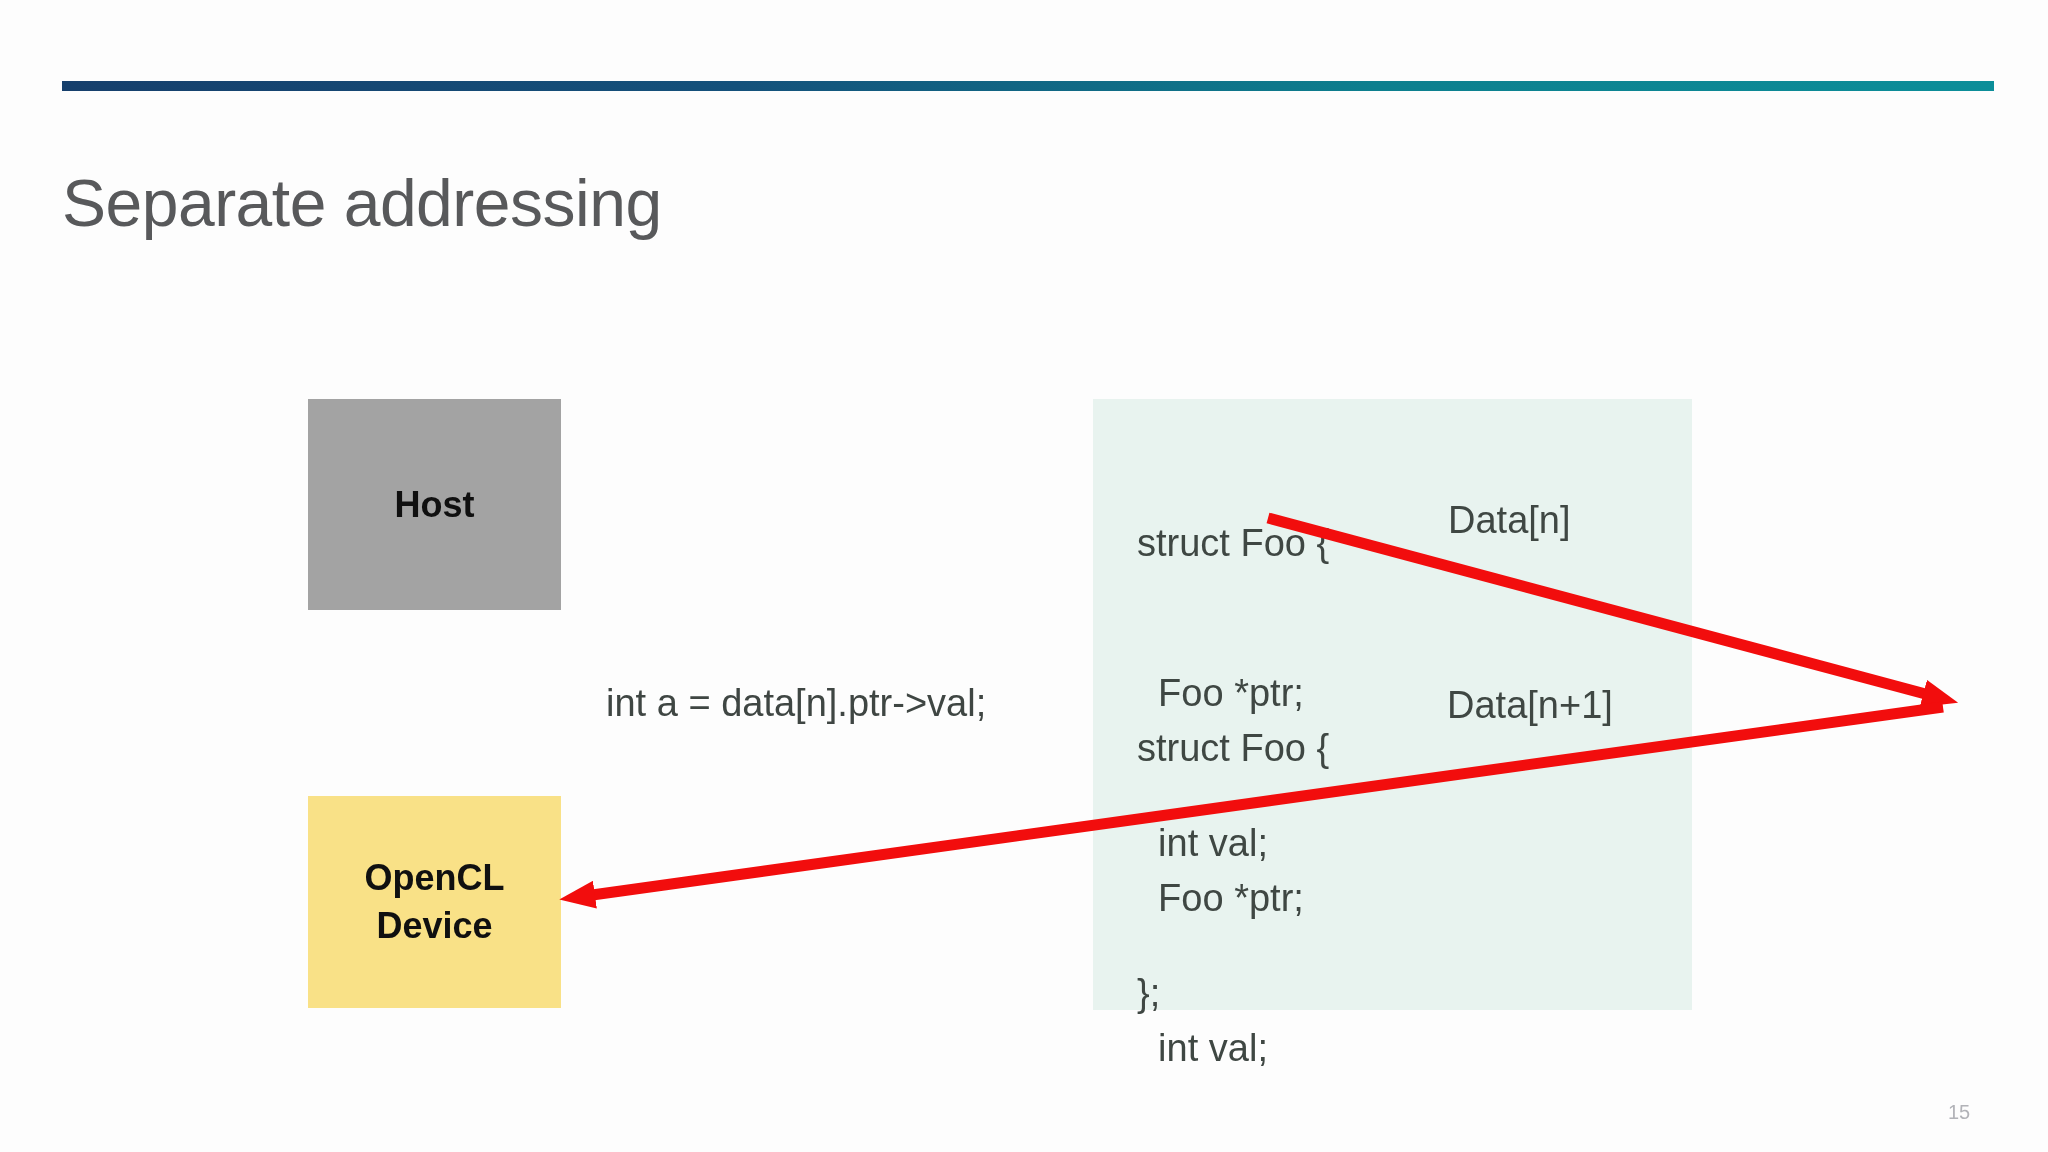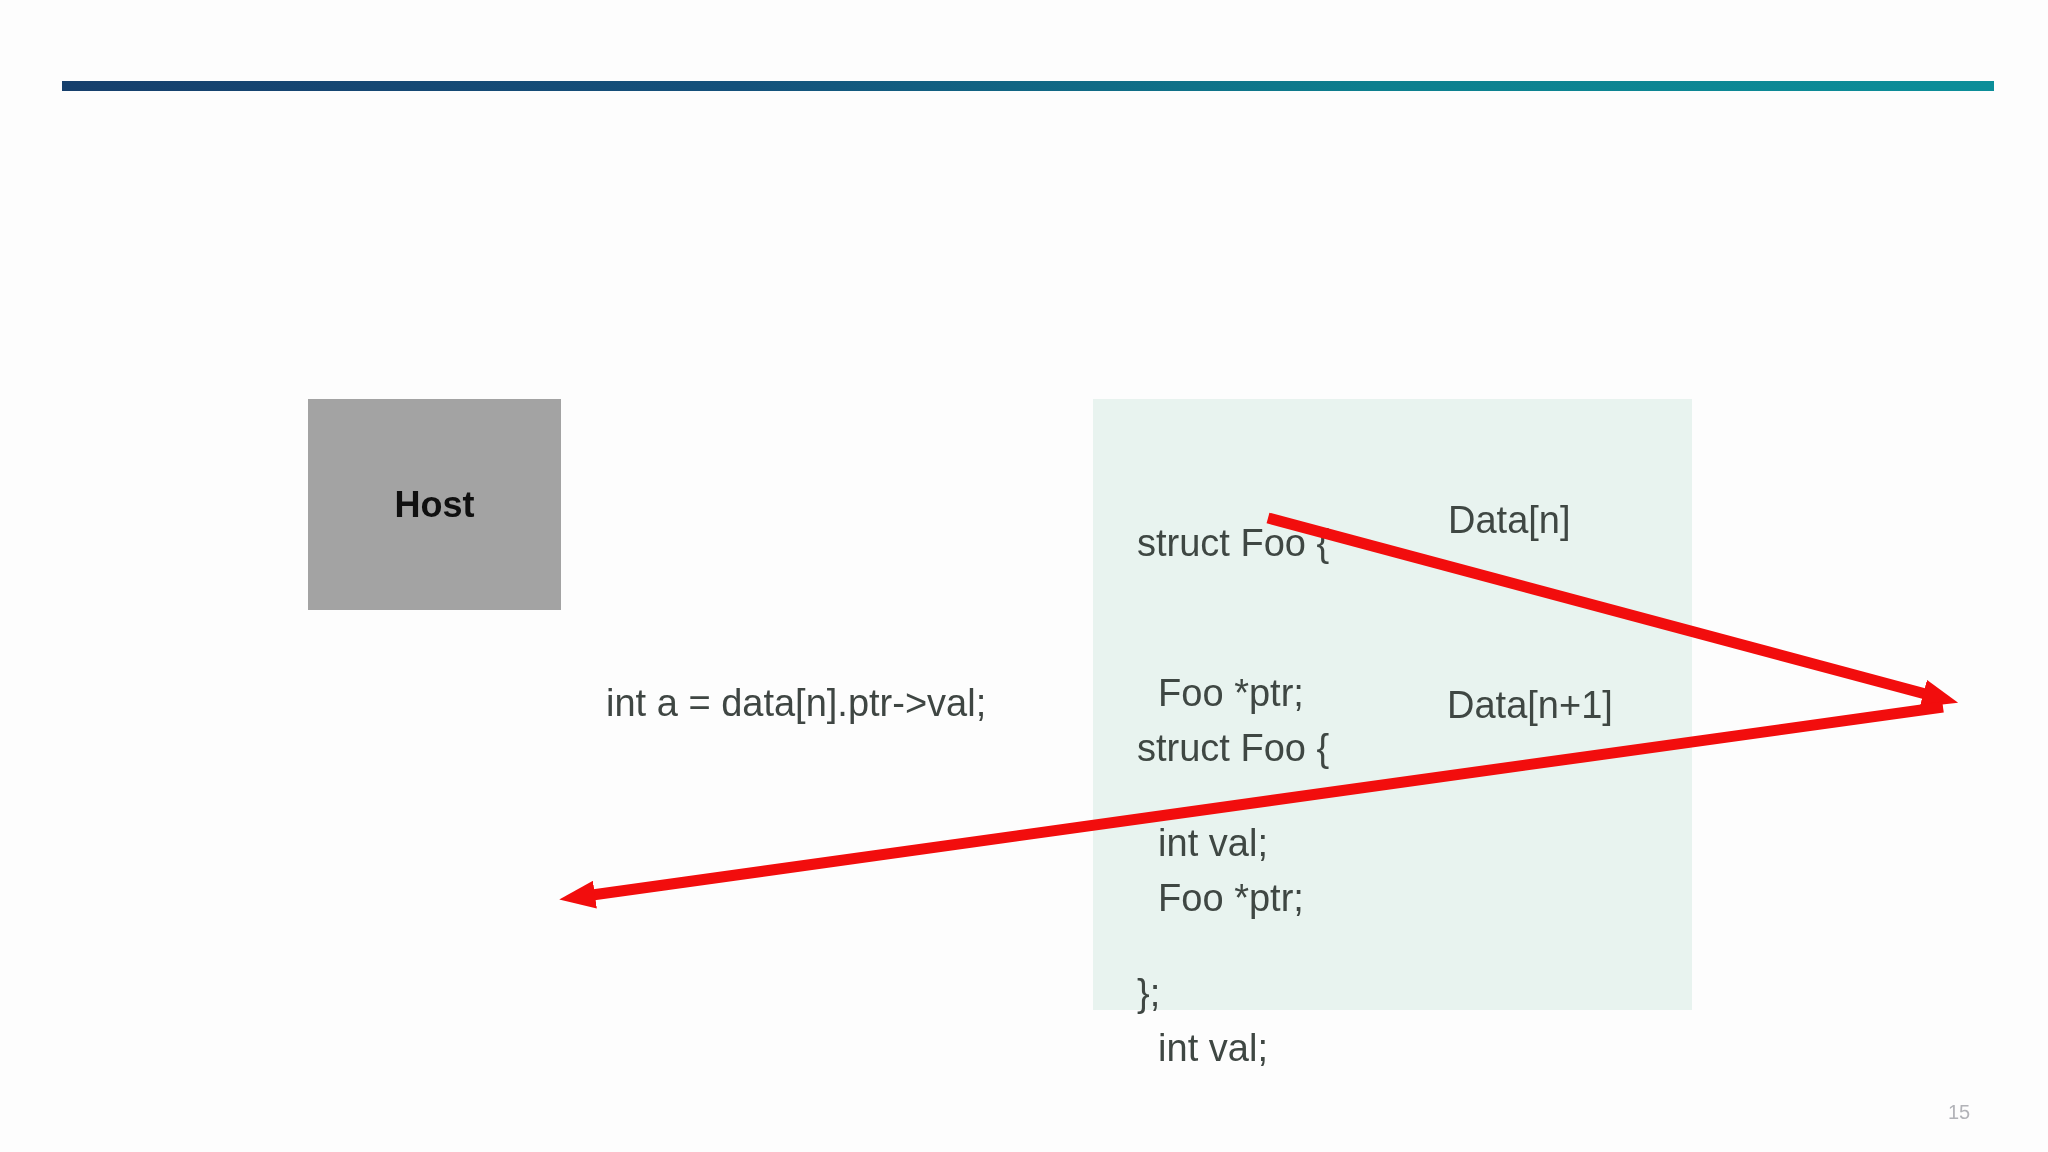--- a/index.html
+++ b/index.html
@@ -69,26 +69,31 @@
     font-size:20px;line-height:1;color:#b2b3b8;
   }
 </style>
 </head>
 <body>
 
 <div class="slide">
 
   <div class="accent-bar"></div>
 
+  <h1 class="title">Separate addressing</h1>
 
 
   <div class="box host-box">
     <span class="box-label">Host</span>
   </div>
 
+  <div class="box device-box">
+    <span class="box-label">OpenCL</span>
+    <span class="box-label">Device</span>
+  </div>
 
   <div class="assignment">int a = data[n].ptr-&gt;val;</div>
 
   <div class="memory-box"></div>
 
   <div class="code-block struct-a">
     <div>struct Foo {</div>
     <div>  Foo *ptr;</div>
     <div>  int val;</div>
     <div>};</div>

